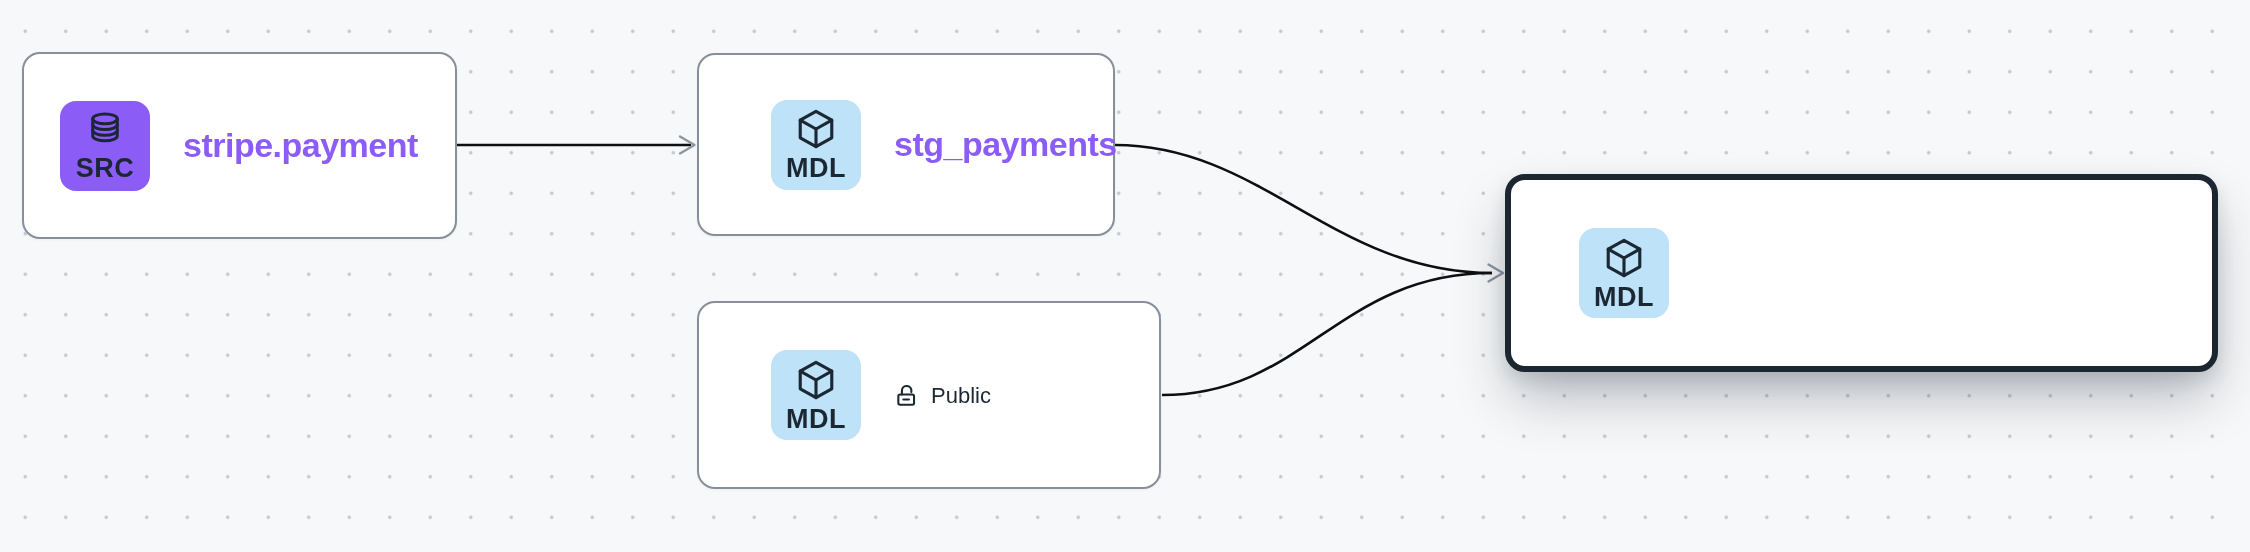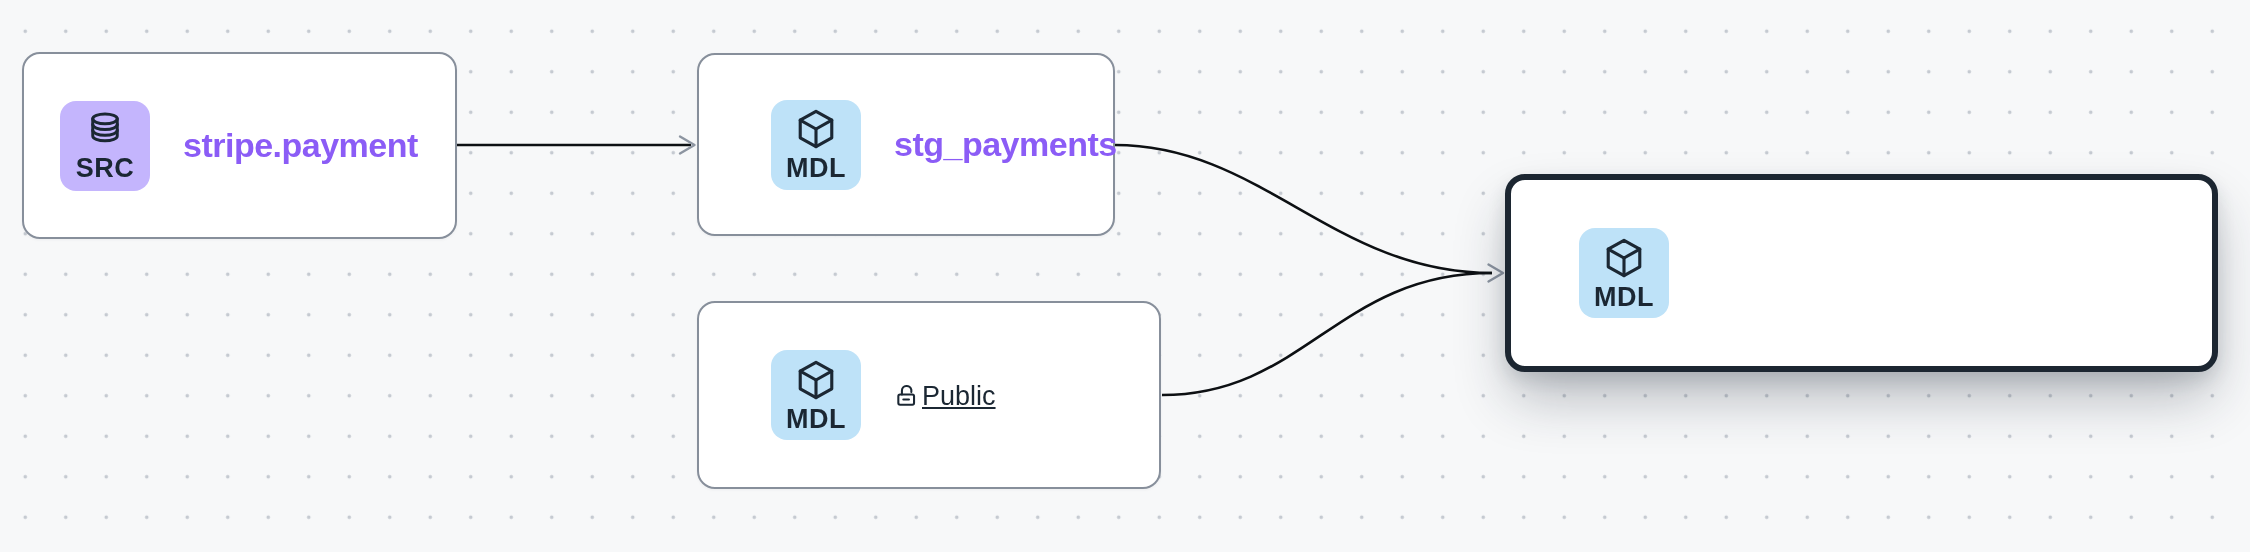--- a/index.html
+++ b/index.html
@@ -50,21 +50,21 @@
     width: 90px;
     height: 90px;
     border-radius: 16px;
     flex: 0 0 auto;
     display: flex;
     flex-direction: column;
     align-items: center;
     justify-content: center;
     color: #1b2733;
   }
-  .badge-src { background: #c4b5fd; }
+  .badge-src { background: #8b5cf6; }
   .badge-mdl { background: #bee2f8; margin-left: 36px; }
   .badge svg { display: block; }
   .badge-label {
     font-size: 27px;
     font-weight: 600;
     line-height: 1;
     margin-top: 4px;
     letter-spacing: 0.5px;
   }
   .node-text {
@@ -78,28 +78,27 @@
     font-size: 34px;
     font-weight: 600;
     letter-spacing: -0.5px;
     color: #8b5cf6;
     line-height: 1.3;
     white-space: nowrap;
   }
   .node-sub {
     display: flex;
     align-items: center;
-    gap: 2px;
+    gap: 11px;
     margin-top: 3px;
-    font-size: 27px;
+    font-size: 22px;
     font-weight: 400;
     color: #1b2733;
     line-height: 1.2;
     white-space: nowrap;
-    text-decoration: underline;
   }
   .node-sub svg { display: block; flex: 0 0 auto; }
 </style>
 </head>
 <body>
 
 <div class="canvas">
 
   <svg class="edges" width="2250" height="552" viewBox="0 0 2250 552">
     <path d="M457 145 H 691" stroke="#0d1013" stroke-width="2.6" fill="none"></path>

